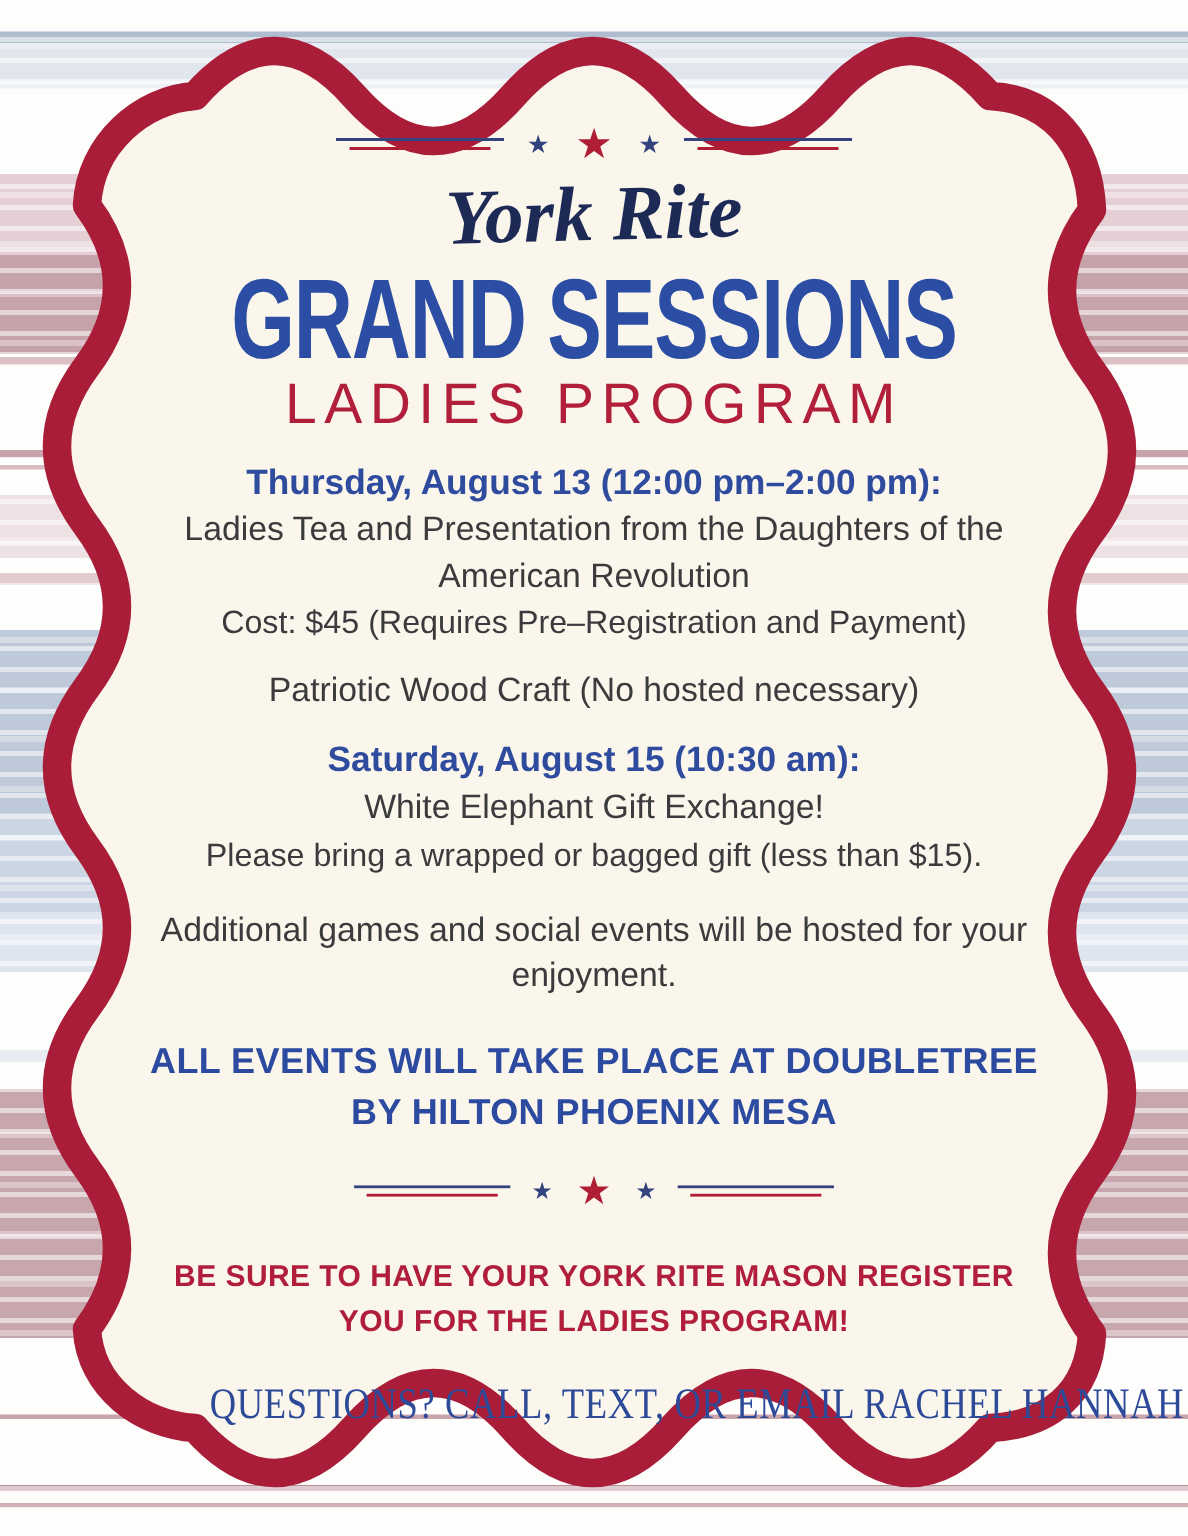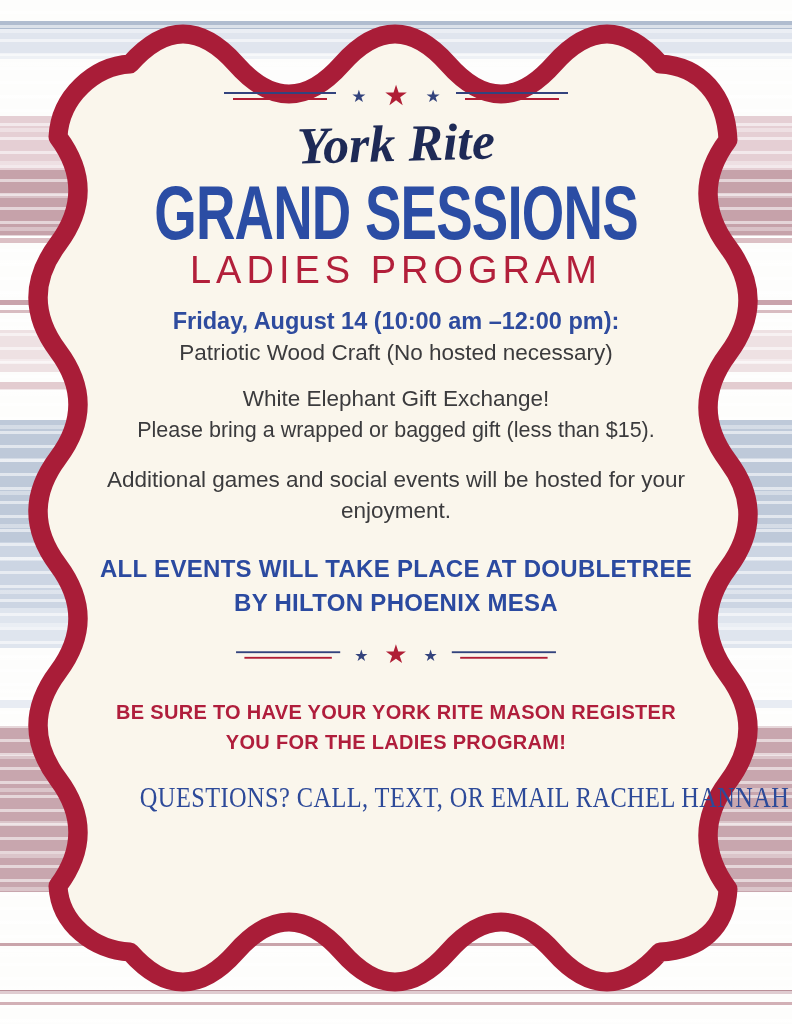--- a/index.html
+++ b/index.html
@@ -144,27 +144,32 @@
     </div>
 
     <div class="script-title">York Rite</div>
 
     <div class="main-title-wrap">
       <span class="main-title">GRAND SESSIONS</span>
     </div>
 
     <div class="subtitle">LADIES PROGRAM</div>
 
+    <div class="event">
+      <div class="event-heading">Thursday, August 13 (12:00 pm–2:00 pm):</div>
+      <div class="event-desc">Ladies Tea and Presentation from the Daughters of the American Revolution</div>
+      <div class="event-cost">Cost: $45 (Requires Pre–Registration and Payment)</div>
+    </div>
 
     <div class="event">
-      <div class="event-heading">Friday, August 14 (10:00 am –12:00 pm):</div>
       <div class="event-desc">Patriotic Wood Craft (No hosted necessary)</div>
     </div>
 
     <div class="event">
+      <div class="event-heading">Saturday, August 15 (10:30 am):</div>
       <div class="event-desc">White Elephant Gift Exchange!</div>
       <div class="event-cost">Please bring a wrapped or bagged gift (less than $15).</div>
     </div>
 
     <div class="note">Additional games and social events will be hosted for your enjoyment.</div>
 
     <div class="venue">ALL EVENTS WILL TAKE PLACE AT DOUBLETREE BY HILTON PHOENIX MESA</div>
 
     <div class="divider divider2 small">
       <span class="linegroup">

